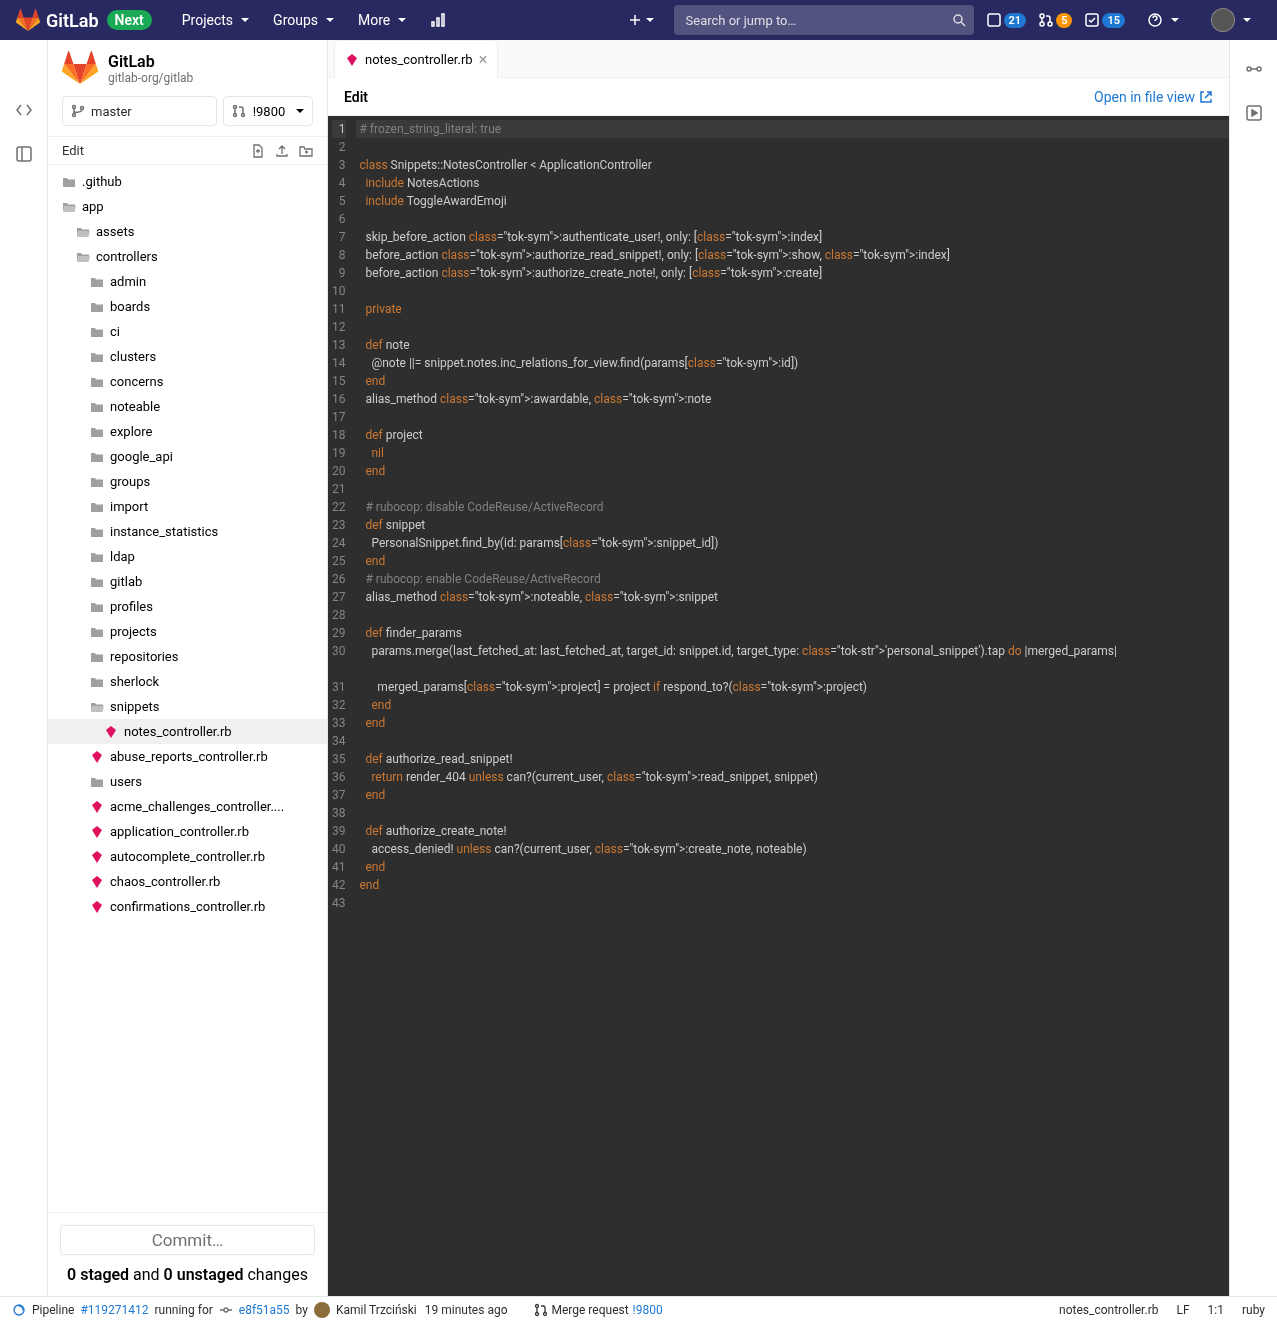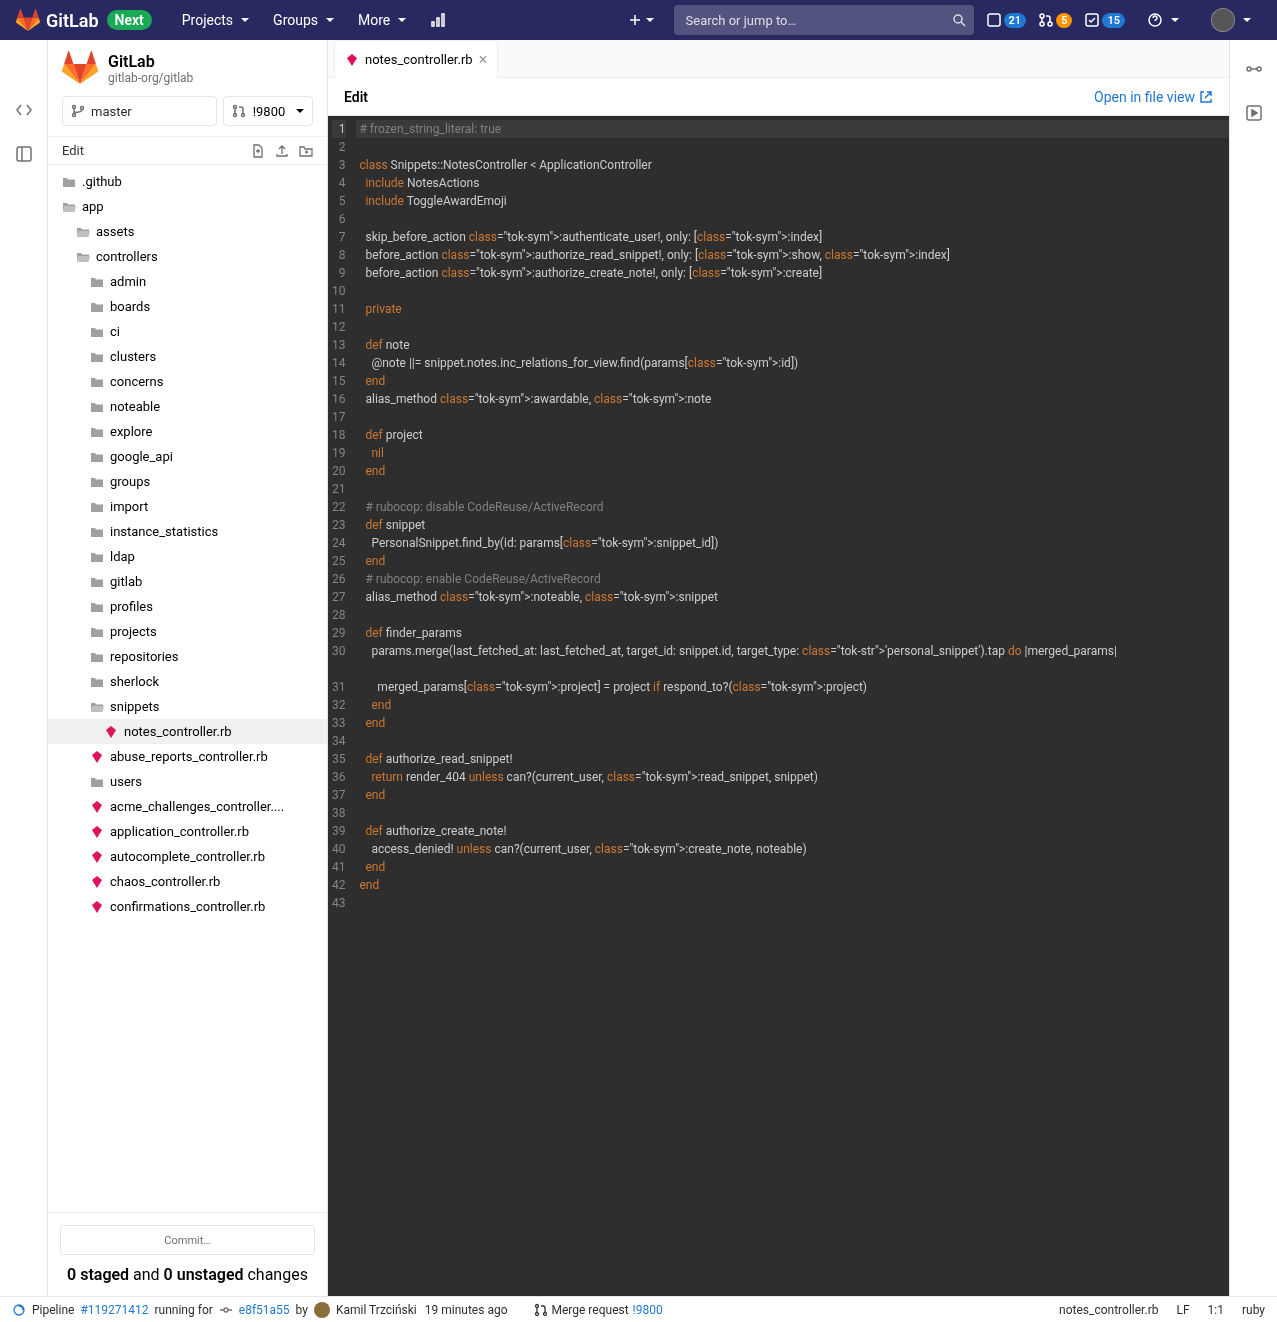--- a/index.html
+++ b/index.html
@@ -49,21 +49,21 @@
 .tree-item { display: flex; align-items: center; gap: 6px; padding: 5px 10px; cursor: pointer; white-space: nowrap; overflow: hidden; text-overflow: ellipsis; }
 .tree-item.active { background: #f0f0f0; }
 .folder-icon { width: 14px; height: 14px; flex-shrink:0; }
 .ruby-icon { width: 14px; height: 14px; flex-shrink:0; }
 .indent-0 { padding-left: 14px; }
 .indent-1 { padding-left: 28px; }
 .indent-2 { padding-left: 42px; }
 .indent-3 { padding-left: 56px; }
 
 .commit-area { padding: 12px; border-top: 1px solid #eee; }
-.commit-btn { width: 100%; height: 30px; border: 1px solid #e5e5e5; background: #fff; color: #707070; border-radius: 4px; cursor: pointer; font-size: 11px; }
+.commit-btn { width: 100%; height: 30px; border: 1px solid #e5e5e5; background: #fff; color: #707070; border-radius: 4px; cursor: pointer; font-size: 17px; }
 .stage-text { text-align: center; font-size: 16px; margin-top: 10px; }
 .stage-text b { font-weight: 600; }
 
 
 .editor-area { flex: 1; display: flex; flex-direction: column; min-width: 0; }
 .tabs-bar { height: 38px; background: #fafafa; border-bottom: 1px solid #eee; display: flex; align-items: flex-end; }
 .tab { height: 38px; background: #fff; border: 1px solid #eee; border-bottom: none; display: flex; align-items: center; padding: 0 10px; gap: 6px; font-size: 13px; border-radius: 4px 4px 0 0; position: relative; top: 1px; cursor: pointer; margin-left: 6px; }
 .tab .close-x { color: #999; cursor: pointer; font-size: 16px; line-height: 1; }
 .edit-toolbar { height: 38px; display: flex; align-items: center; justify-content: space-between; padding: 0 16px; font-size: 14px; border-bottom: 1px solid #eee; }
 .open-link { color: #1f78d1; display: flex; align-items: center; gap: 4px; cursor: pointer; }

